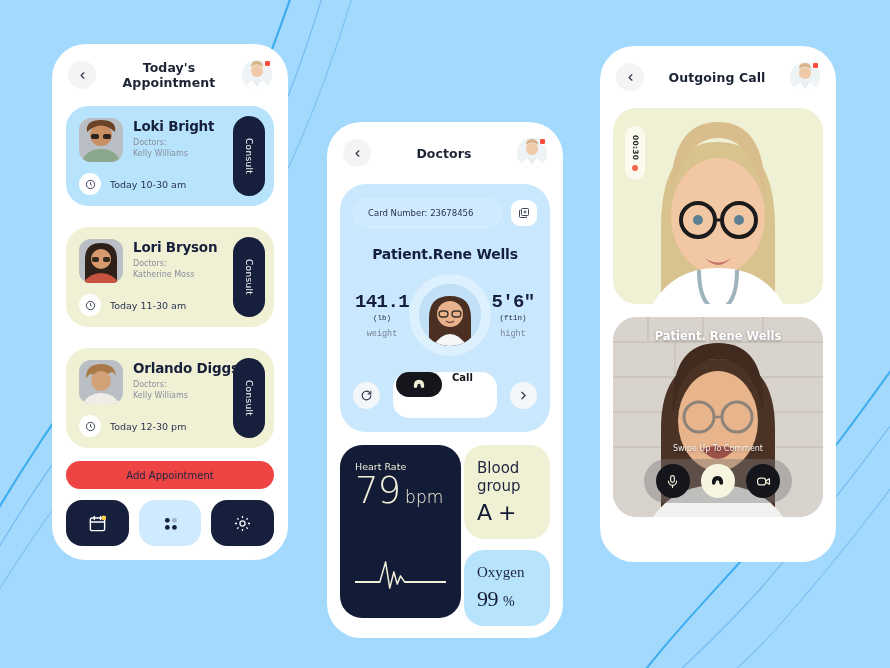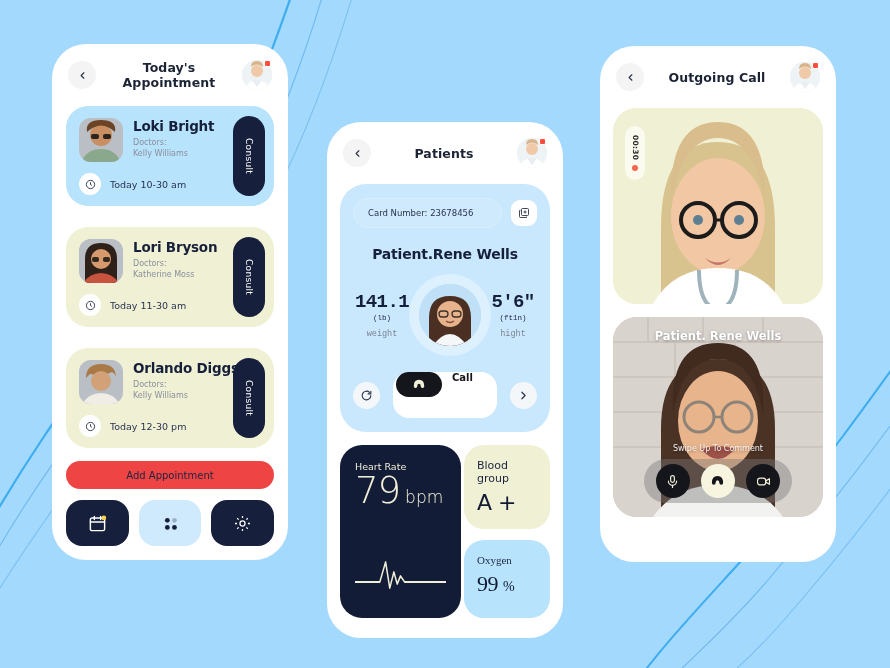--- a/index.html
+++ b/index.html
@@ -167,21 +167,21 @@
   }
   .hr-label { font-size: 9.5px; color: #f0eed8; }
   .hr-value-row { display: flex; align-items: baseline; gap: 5px; }
   .hr-value { font-size: 37px; color: #f2efd9; font-weight: 300; letter-spacing: -1px; line-height: 1; }
   .hr-unit  { font-size: 17px; color: #f2efd9; font-weight: 300; }
   .ecg { margin-top: auto; }
   .metrics-right { width: 86px; display: flex; flex-direction: column; gap: 11px; }
   .mini-card { flex: 1; border-radius: 20px; padding: 14px 13px; }
   .mini-card.cream { background: #f0f1d4; }
   .mini-card.blue  { background: #b7e3fc; font-family: Liberation Serif, serif; }
-  .mini-label { font-size: 11px; color: #1d2540; }
+  .mini-label { font-size: 15px; color: #1d2540; }
   .mini-value { font-size: 22px; color: #121a33; font-weight: 500; margin-top: 5px; letter-spacing: -.5px; }
   .mini-value .small { font-size: 14px; }
 
   
   .video-top {
     margin: 0 13px; height: 196px; border-radius: 24px; overflow: hidden;
     background: #f0f1d4; position: relative;
   }
   .timer-pill {
     position: absolute; left: 12px; top: 18px; width: 20px; height: 54px;
@@ -378,21 +378,21 @@
   </div>
 </div>
 
 <div class="phone" id="phone-mid">
   <div class="phone-header">
     <div class="back-btn">
       <svg viewBox="0 0 24 24" fill="none" stroke="#2b3347" stroke-width="2.5" stroke-linecap="round" stroke-linejoin="round">
           <polyline points="15 18 9 12 15 6"></polyline>
         </svg>
     </div>
-    <div class="header-title">Patients</div>
+    <div class="header-title">Doctors</div>
     <div class="avatar-top">
       <span class="ring">
         <svg viewBox="0 0 30 30" width="30" height="30">
             <rect width="30" height="30" fill="#eef3f6"></rect>
             <circle cx="15" cy="11" r="6" fill="#f0c9a8"></circle>
             <path d="M9 7 q6 -5 12 0 q0 -6 -6 -6 q-6 0 -6 6z" fill="#d9b48a"></path>
             <path d="M2 30 q4 -10 13 -10 q9 0 13 10z" fill="#ffffff"></path>
             <path d="M10 20 l5 7 l5 -7" fill="#e8eef2"></path>
           </svg>
       </span>

